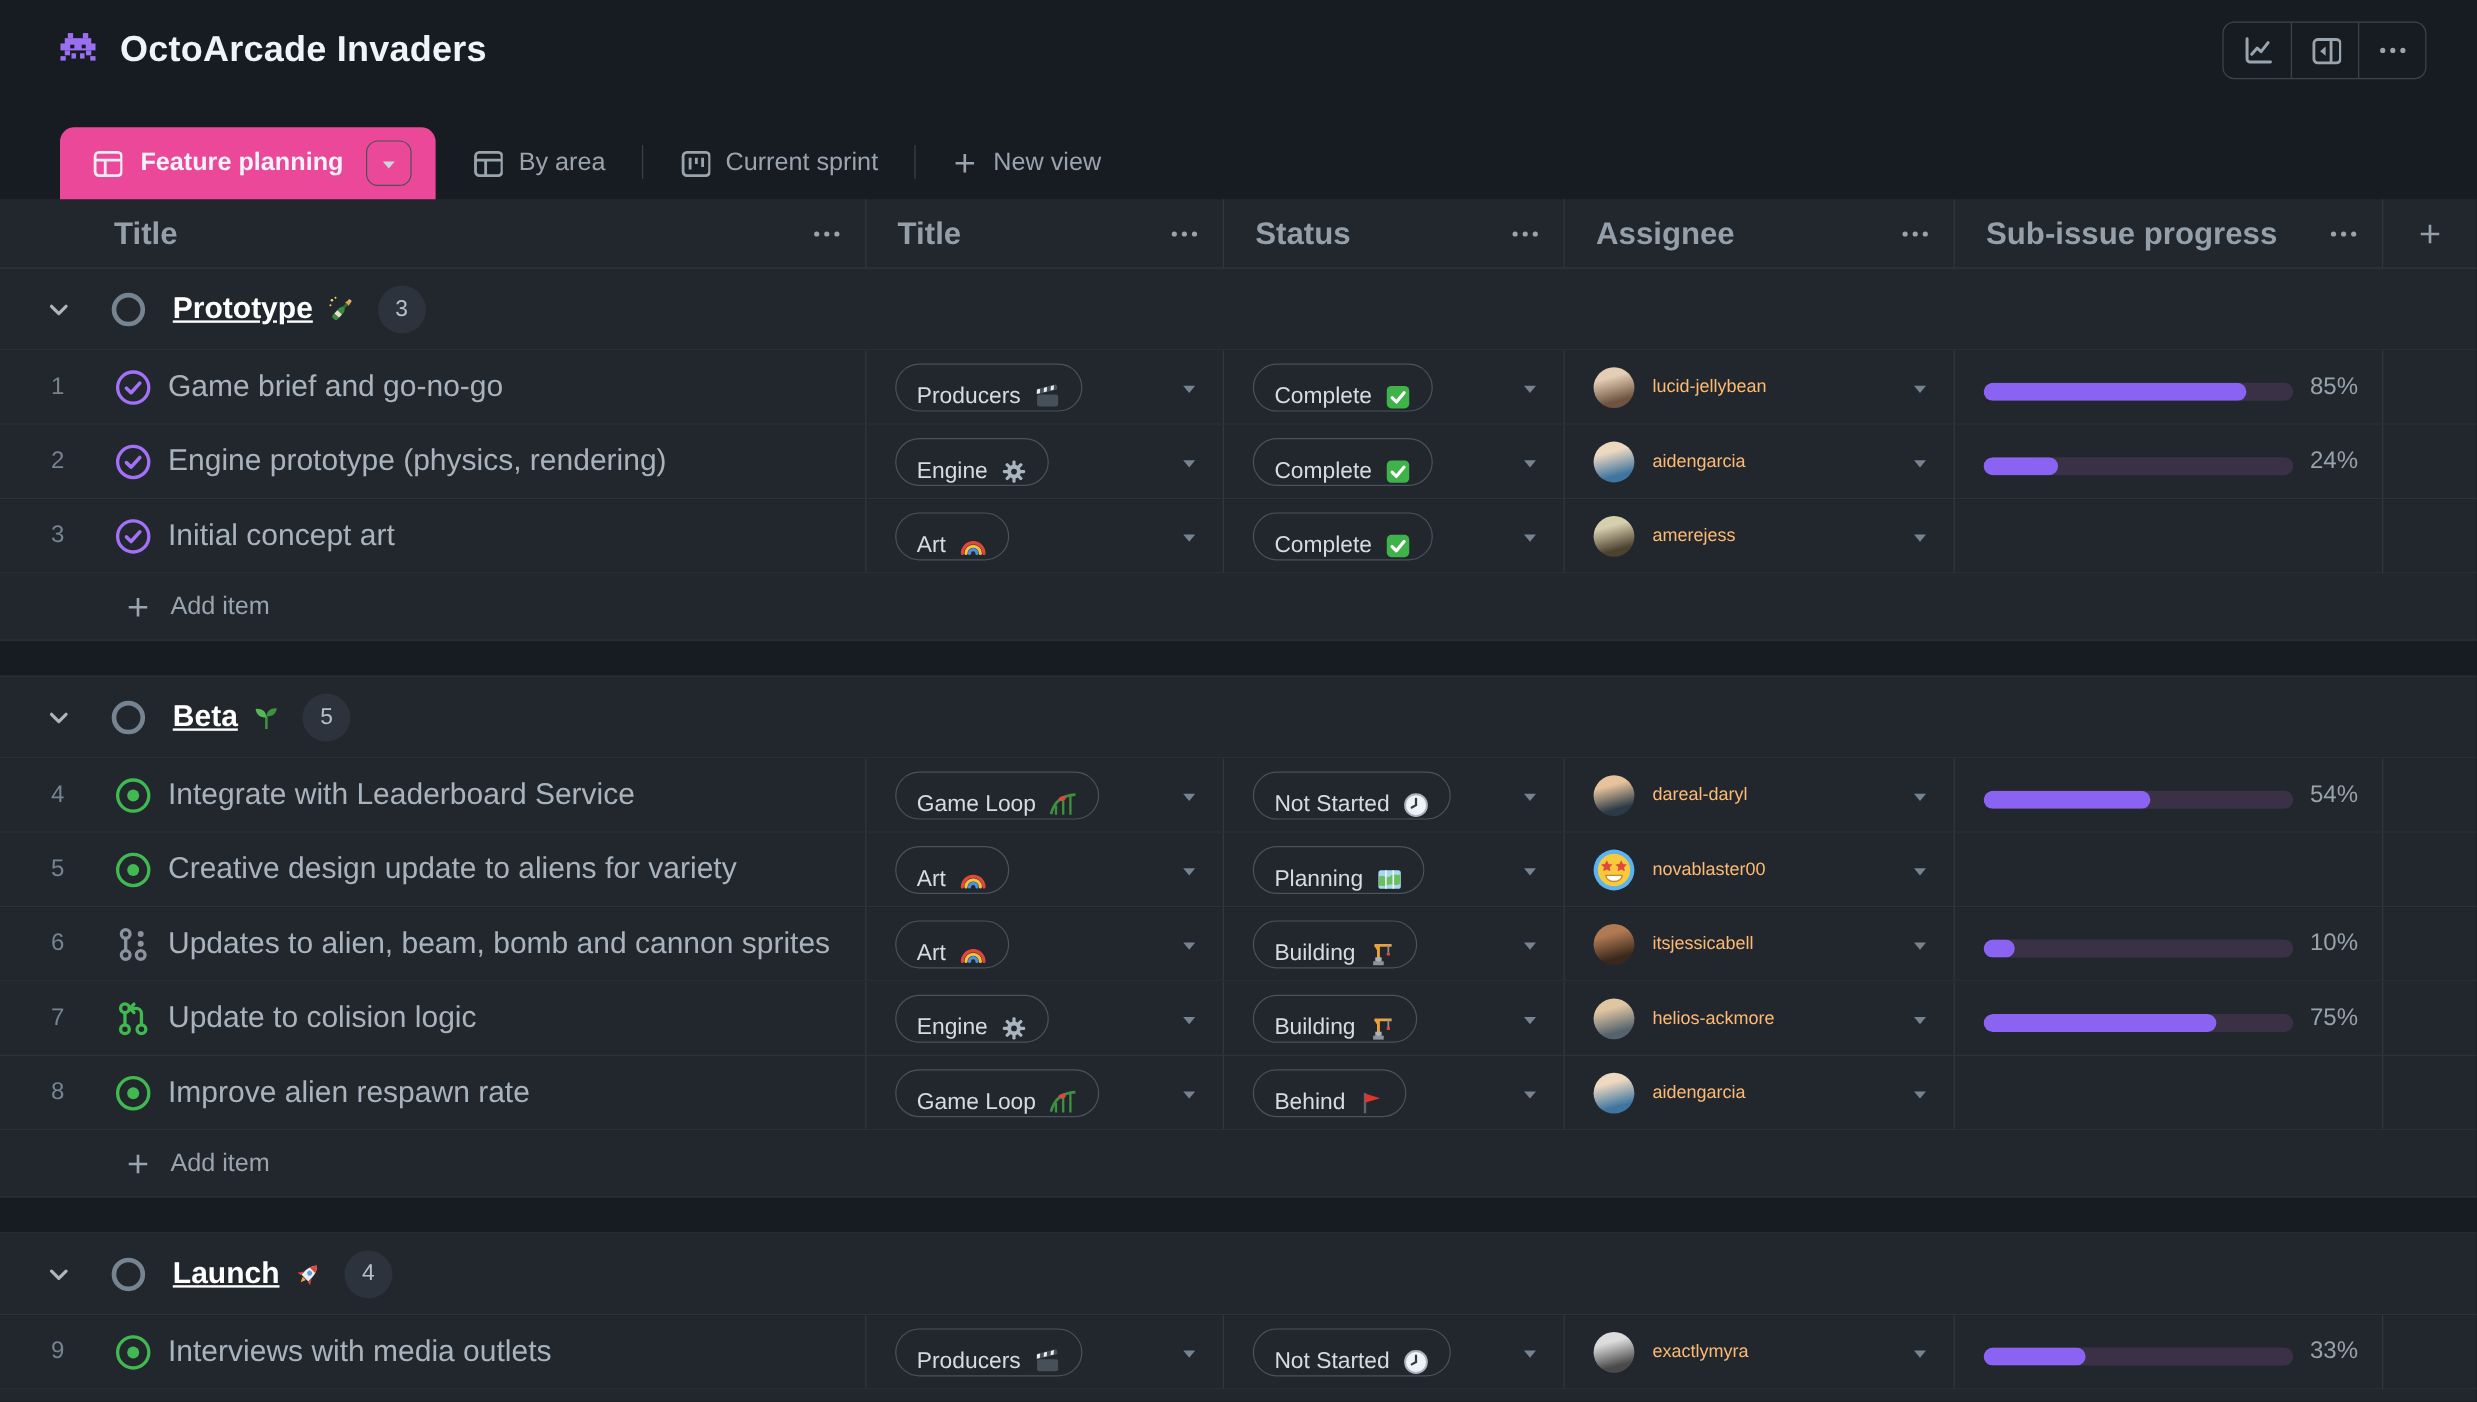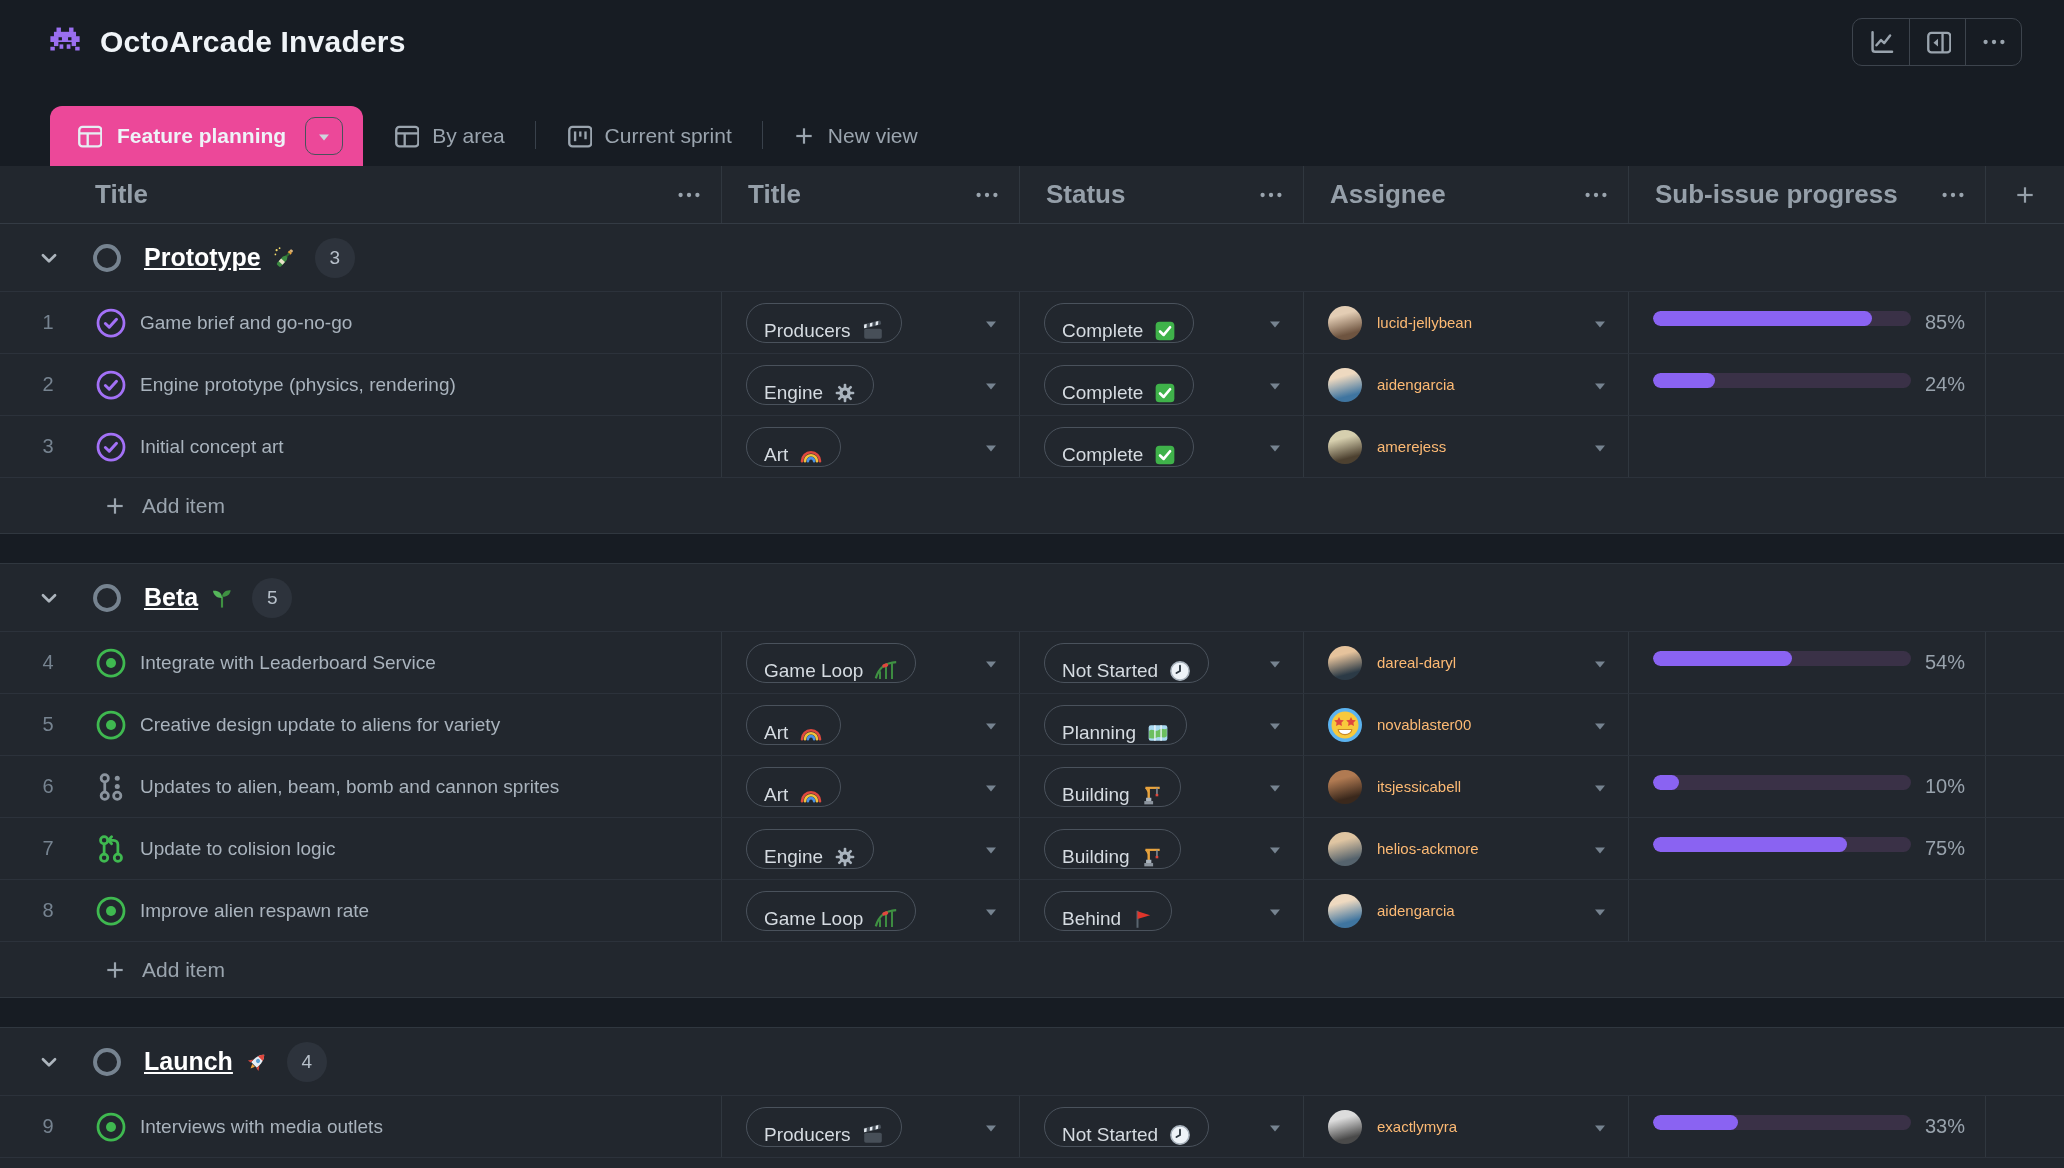--- a/index.html
+++ b/index.html
@@ -40,29 +40,29 @@
   .group-circle { margin-left: 32px; display: flex; }
   .group-name { margin-left: 22px; font-size: 25px; font-weight: 700; color: #ffffff; display: flex; align-items: center; gap: 12px; text-decoration: underline; }
   .group-badge { margin-left: 18px; min-width: 40px; height: 40px; padding: 0 13px; border-radius: 999px; background: #2d333c;
     color: #b7c0ca; font-size: 19px; display: flex; align-items: center; justify-content: center; }
 
   .row { height: 62px; background: #22272e; border-bottom: 1px solid #2c323b; }
   .cell { display: flex; align-items: center; border-right: 1px solid #30373f; overflow: hidden; }
   .cell-title { padding: 0; }
   .row-num { width: 96px; text-align: center; color: #768390; font-size: 20px; flex: none; }
   .row-type { width: 30px; height: 30px; flex: none; display: flex; margin-right: 14px; }
-  .row-title { font-size: 19px; color: #a9b3bd; white-space: nowrap; }
+  .row-title { font-size: 25px; color: #a9b3bd; white-space: nowrap; }
   .cell-pad { padding: 0 20px 0 24px; justify-content: space-between; }
   .chip { display: inline-flex; align-items: flex-end; gap: 11px; height: 40px; padding: 0 17px; border: 1px solid #4a525c;
     border-radius: 999px; font-size: 19px; color: #d5dbe1; white-space: nowrap; cursor: pointer; }
   .caret { display: flex; flex: none; color: #768390; cursor: pointer; }
   .assignee { display: flex; align-items: center; gap: 15px; min-width: 0; }
   .avatar { width: 34px; height: 34px; border-radius: 50%; flex: none; display: flex; align-items: center; justify-content: center; overflow: hidden; }
   .assignee-name { font-size: 15px; color: #fdba74; white-space: nowrap; }
-  .progress-wrap { display: flex; align-items: flex-start; width: 100%; }
+  .progress-wrap { display: flex; align-items: flex-end; width: 100%; }
   .track { width: 258px; height: 15px; border-radius: 8px; background: #3a3147; overflow: hidden; flex: none; }
   .fill { height: 100%; border-radius: 8px; }
   .pct { flex: 1; text-align: right; font-size: 20px; color: #98a2ac; }
 
   .add-row { height: 56px; background: #22272e; border-bottom: 1px solid #30373f; display: flex; align-items: center; gap: 16px;
     padding-left: 104px; color: #9aa4ae; font-size: 21px; cursor: pointer; }
   .group-gap { height: 30px; background: #171c23; border-bottom: 1px solid #30373f; }
   svg { display: block; }
 </style>
 </head>

